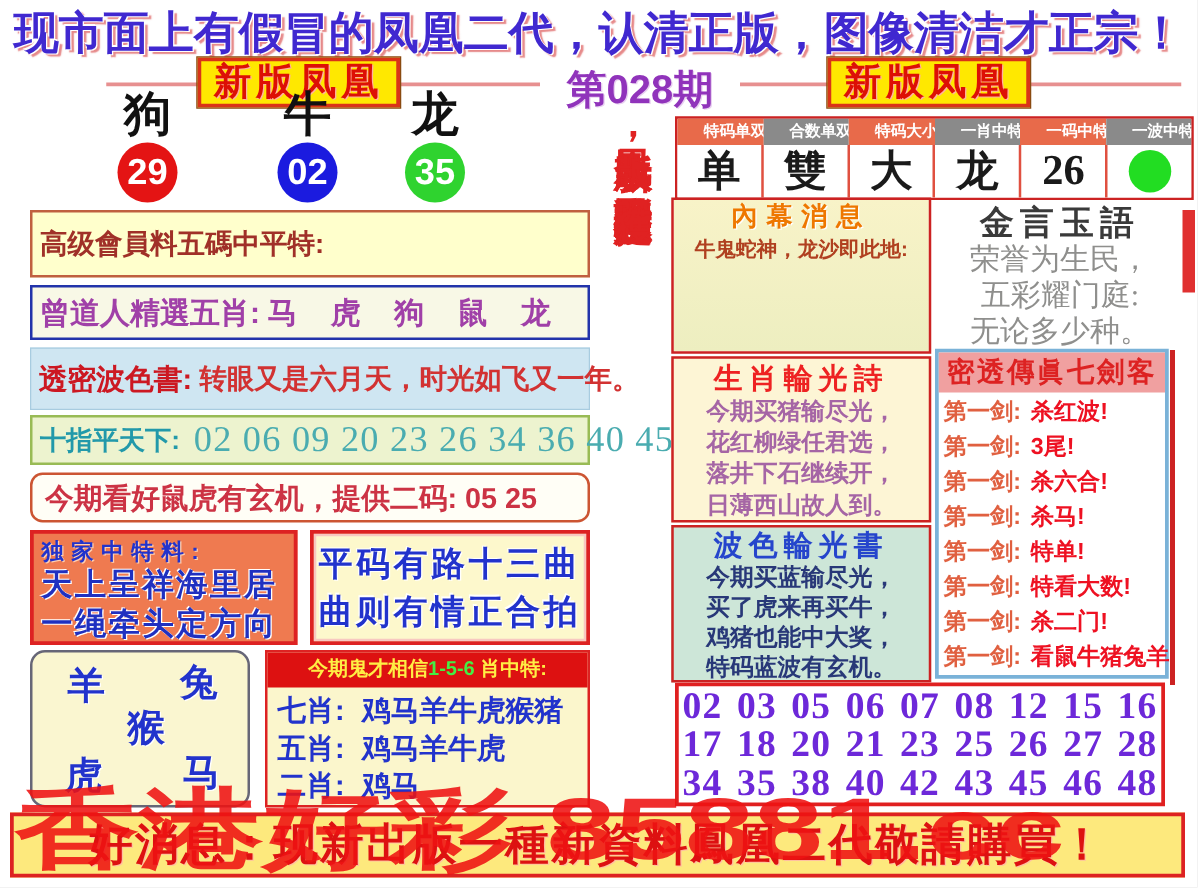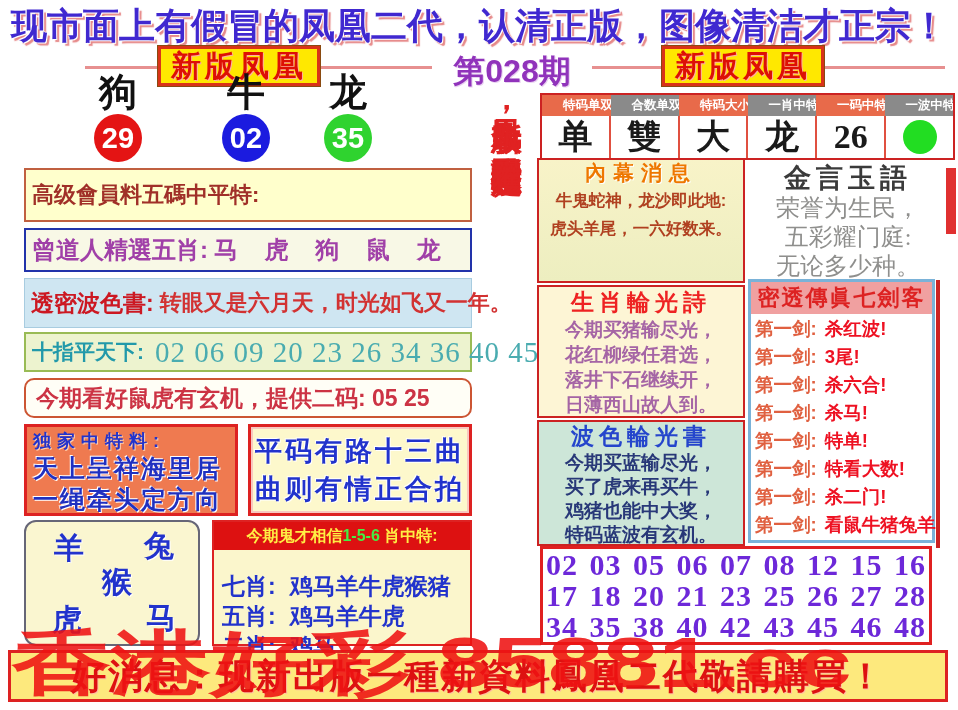--- a/index.html
+++ b/index.html
@@ -65,21 +65,21 @@
   .box-scatter span{position:absolute;font-size:30px;font-weight:bold;color:#2233cc;
     text-shadow:1px 1px 0 #ffffff;}
   .sc-0{left:28px;top:6px;} .sc-1{left:118px;top:4px;} .sc-2{left:76px;top:40px;}
   .sc-3{left:26px;top:78px;} .sc-4{left:120px;top:76px;}
 
   .box-ghost{top:520px;left:212px;width:260px;height:126px;box-sizing:border-box;border:2px solid #dd2222;
     background:#fbf6cc;}
   .ghost-head{height:28px;background:#dd1111;color:#ffee44;font-size:16px;font-weight:bold;
     line-height:28px;text-align:center;white-space:nowrap;}
   .ghost-head .hl{color:#44ee44;}
-  .ghost-body{padding:21px 8px;}
+  .ghost-body{padding:3px 8px;}
   .ghost-row{font-size:23px;font-weight:bold;color:#2233cc;line-height:30px;white-space:nowrap;}
   .ghost-row .gl{margin-right:14px;}
 
   
   .vslogan{left:478px;top:94px;width:56px;height:556px;writing-mode:vertical-rl;text-orientation:upright;
     font-size:31px;font-weight:bold;color:#e02222;letter-spacing:1px;line-height:56px;
     font-family:"Liberation Serif",serif;}
 
   
   .ptable{left:540px;top:93px;width:415px;height:67px;box-sizing:border-box;border:2px solid #cc2222;}
@@ -232,21 +232,20 @@
       <div class="vc">26</div>
       <div class="vc">
           <span class="wave-ball"></span>
         </div>
     </div>
   </div>
 
   <div class="abs mbox box-insider">
     <div class="ttl">內幕消息</div>
     <div class="line">牛鬼蛇神，龙沙即此地:</div>
-    <div class="line">虎头羊尾，一六好数来。</div>
   </div>
   <div class="abs mbox box-poem1">
     <div class="ttl">生肖輪光詩</div>
     <div class="line">今期买猪输尽光，</div>
     <div class="line">花红柳绿任君选，</div>
     <div class="line">落井下石继续开，</div>
     <div class="line">日薄西山故人到。</div>
   </div>
   <div class="abs mbox box-poem2">
     <div class="ttl">波色輪光書</div>

